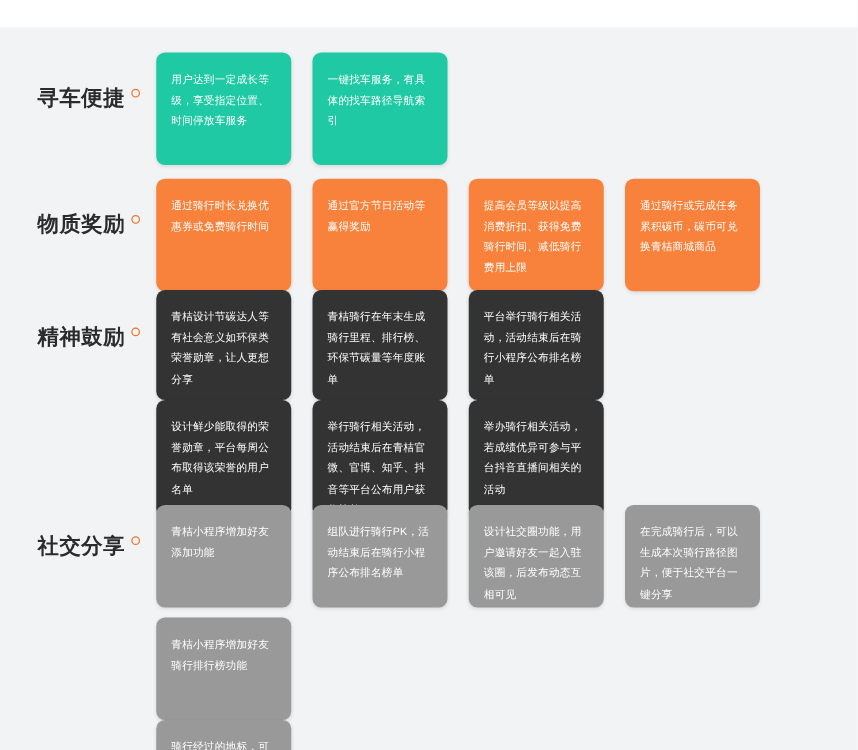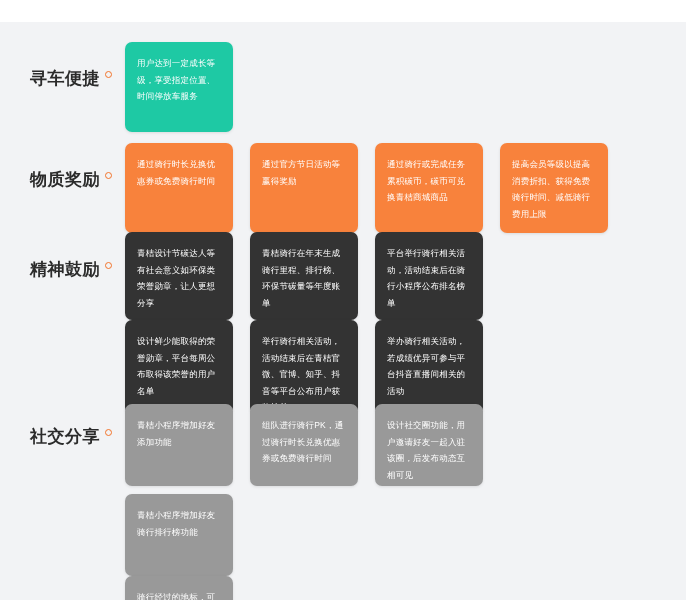--- a/index.html
+++ b/index.html
@@ -124,34 +124,35 @@
 
 <div id="board">
 
   <div class="row" id="row-0">
     <div class="row-label">
       <span class="label-text">寻车便捷</span>
       <span class="dot"></span>
     </div>
     <div class="cards">
       <div class="card teal">用户达到一定成长等级，享受指定位置、时间停放车服务</div>
+      <div class="card teal">一键找车服务，有具体的找车路径导航索引</div>
       <div class="card empty"></div>
     </div>
   </div>
 
   <div class="row" id="row-1">
     <div class="row-label">
       <span class="label-text">物质奖励</span>
       <span class="dot"></span>
     </div>
     <div class="cards">
       <div class="card orange">通过骑行时长兑换优惠券或免费骑行时间</div>
       <div class="card orange">通过官方节日活动等赢得奖励</div>
+      <div class="card orange">提高会员等级以提高消费折扣、获得免费骑行时间、减低骑行费用上限</div>
       <div class="card orange">通过骑行或完成任务累积碳币，碳币可兑换青桔商城商品</div>
-      <div class="card orange">提高会员等级以提高消费折扣、获得免费骑行时间、减低骑行费用上限</div>
     </div>
   </div>
 
   <div class="row" id="row-2">
     <div class="row-label">
       <span class="label-text">精神鼓励</span>
       <span class="dot"></span>
     </div>
     <div class="cards">
       <div class="card dark">青桔设计节碳达人等有社会意义如环保类荣誉勋章，让人更想分享</div>
@@ -169,22 +170,23 @@
     </div>
   </div>
 
   <div class="row" id="row-4">
     <div class="row-label">
       <span class="label-text">社交分享</span>
       <span class="dot"></span>
     </div>
     <div class="cards">
       <div class="card grey">青桔小程序增加好友添加功能</div>
-      <div class="card grey">组队进行骑行PK，通过骑行时长兑换优惠券或免费骑行时间</div>
+      <div class="card grey">组队进行骑行PK，活动结束后在骑行小程序公布排名榜单</div>
       <div class="card grey">设计社交圈功能，用户邀请好友一起入驻该圈，后发布动态互相可见</div>
+      <div class="card grey">在完成骑行后，可以生成本次骑行路径图片，便于社交平台一键分享</div>
     </div>
   </div>
 
   <div class="row" id="row-5">
     <div class="cards">
       <div class="card grey">青桔小程序增加好友骑行排行榜功能</div>
       <div class="card grey">骑行经过的地标，可根据定位解锁打卡，并生成专属打卡地图</div>
       <div class="card empty"></div>
     </div>
   </div>

